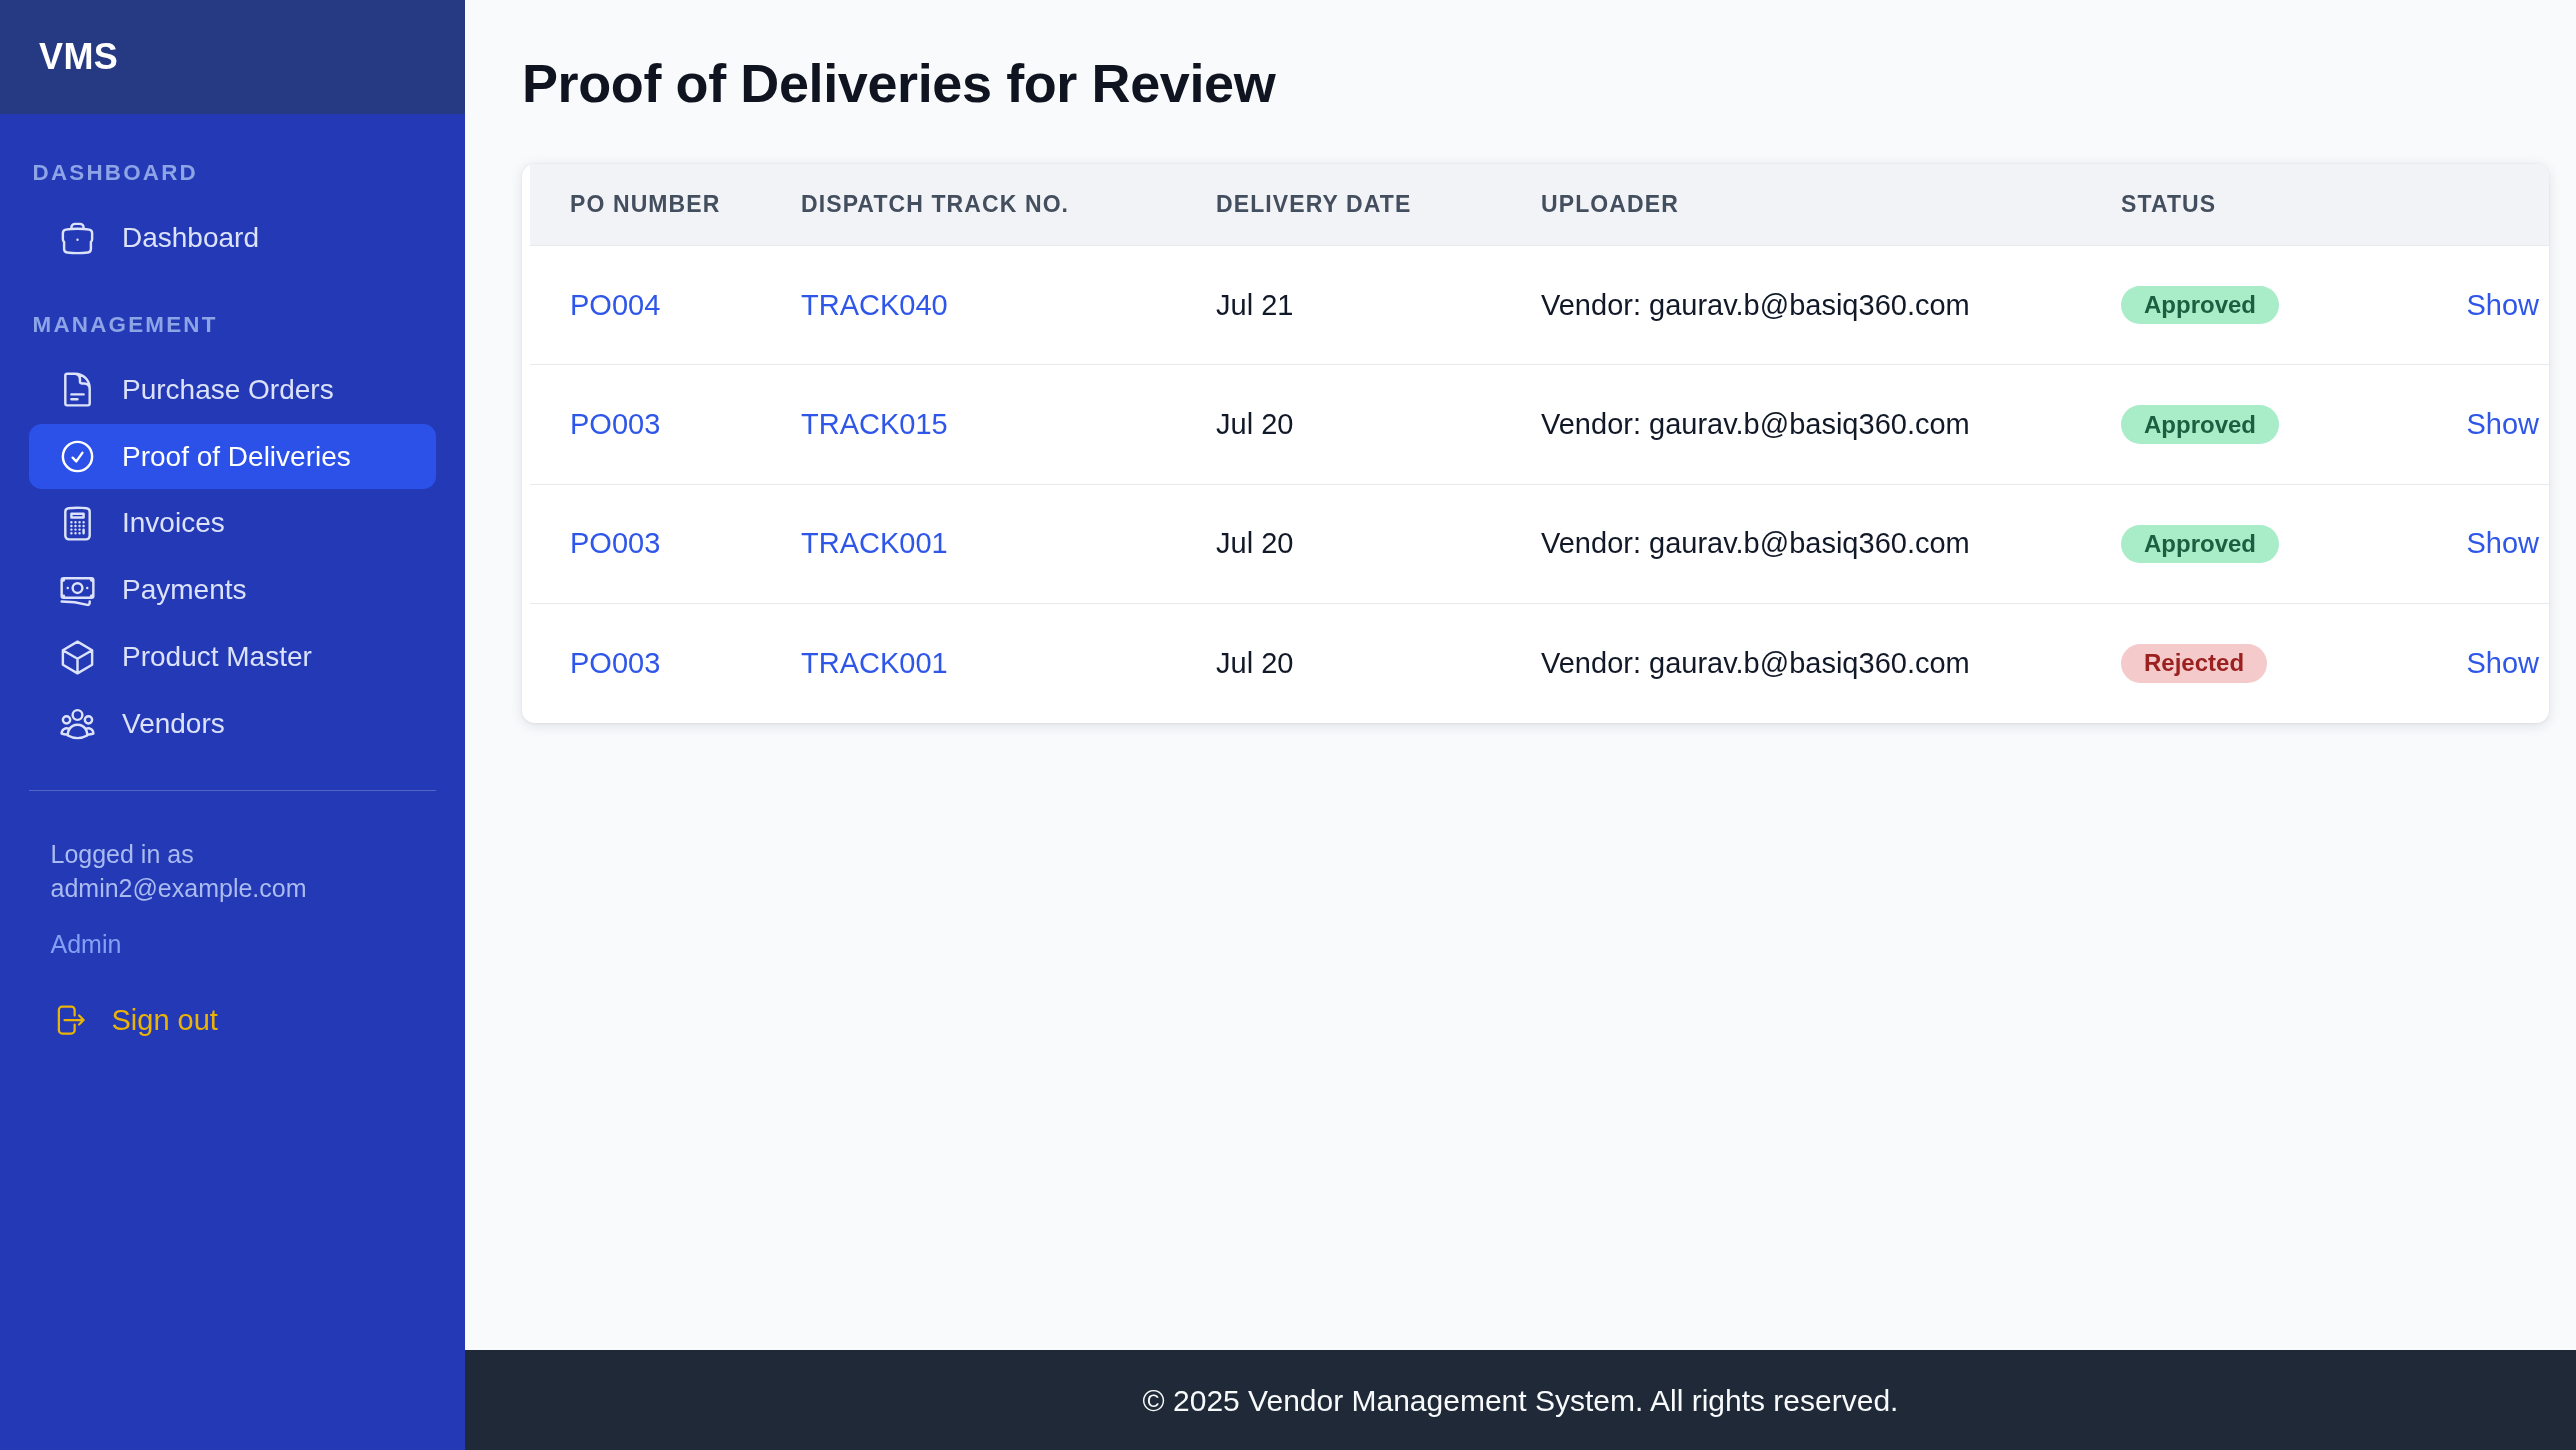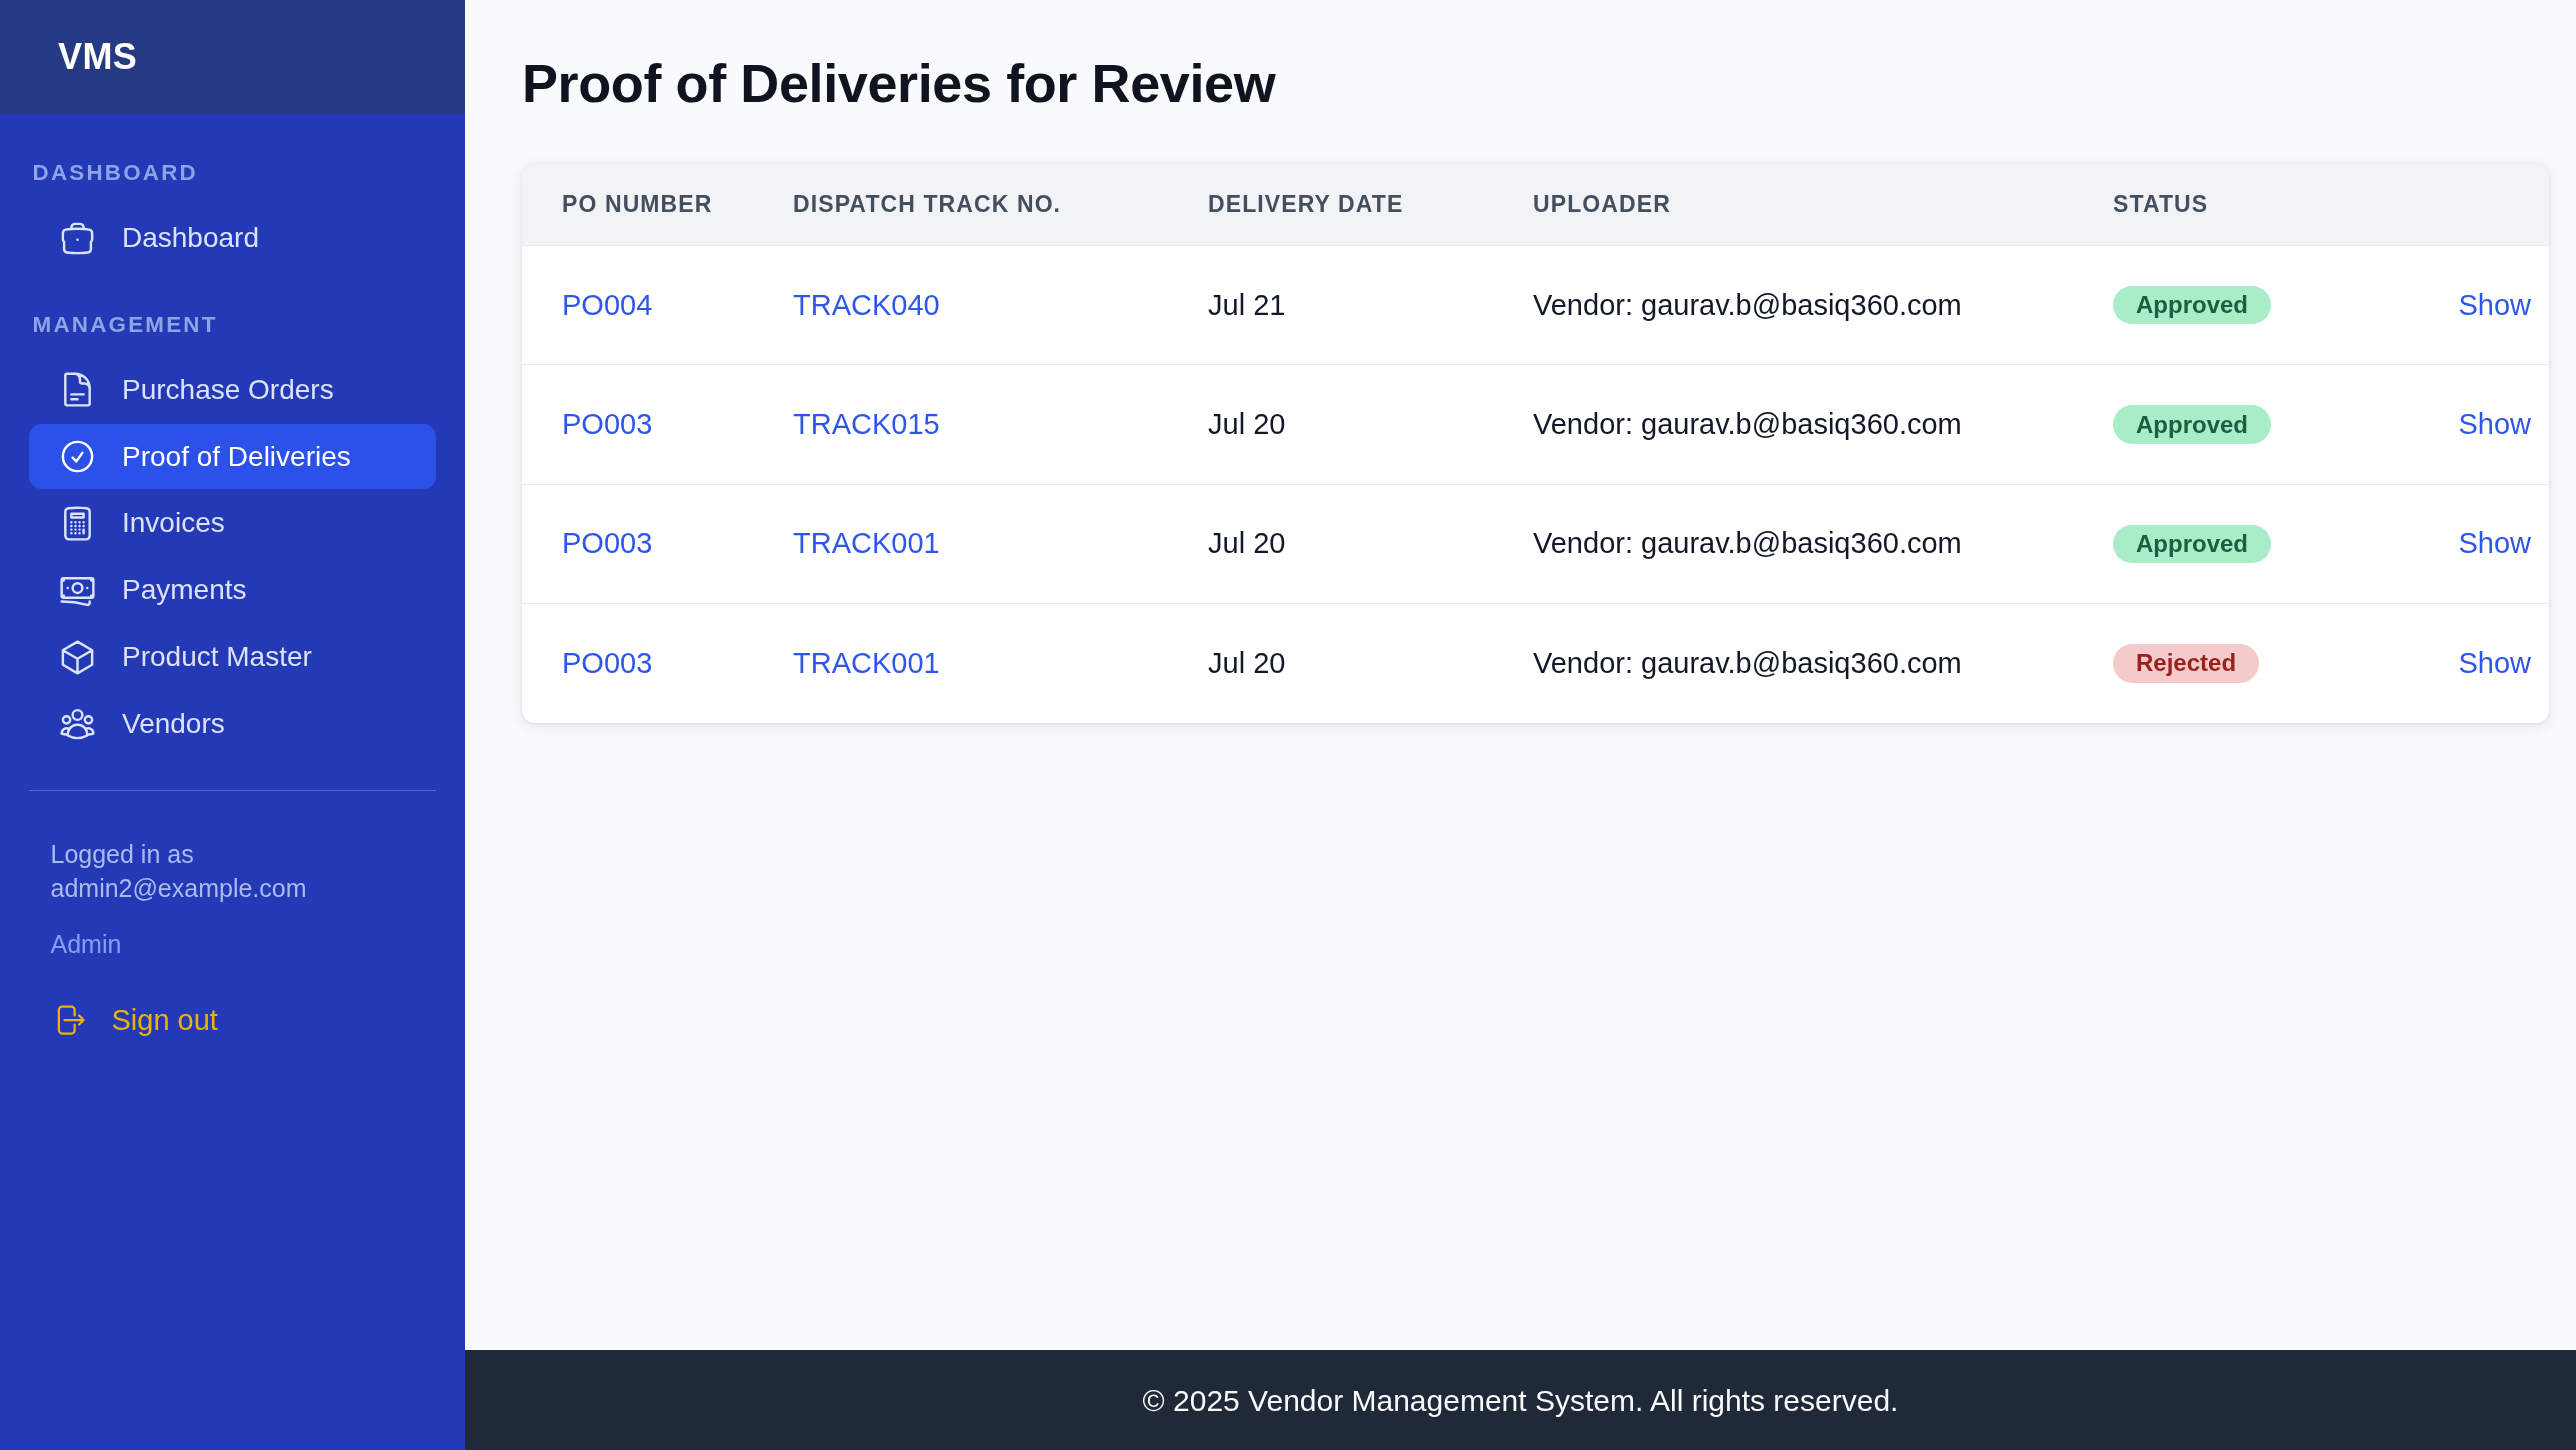--- a/index.html
+++ b/index.html
@@ -34,21 +34,21 @@
   
   .sidebar{
     width:465px;min-width:465px;height:100%;
     background:var(--sidebar-bg);
     display:flex;flex-direction:column;
   }
   .sidebar-header{
     height:114px;min-height:114px;
     background:var(--sidebar-header-bg);
     display:flex;align-items:center;
-    padding:0 58px;
+    padding:0 39px;
   }
   .logo{color:#ffffff;font-size:36px;font-weight:700;letter-spacing:0.4px;}
   .nav{padding:23px 29px 0;}
   .nav-section-label{
     font-size:22.4px;font-weight:600;letter-spacing:2.2px;
     color:var(--section-label);
     margin:41px 3.6px 19.7px;
   }
   .nav-section:first-child .nav-section-label{margin-top:23px;}
   .nav-item{
@@ -78,21 +78,21 @@
   .main{flex:1;display:flex;flex-direction:column;height:100%;}
   .content{flex:1;padding:52px 27px 0 57px;overflow:hidden;}
   .page-title{
     font-size:54px;font-weight:700;color:#0f1420;
     letter-spacing:-0.4px;margin-bottom:50px;
   }
   .card{
     background:var(--card-bg);border-radius:12.5px;overflow:hidden;
     box-shadow:0 2.7px 12.5px rgba(15,23,42,.10),0 0.9px 2.7px rgba(15,23,42,.06);
   }
-  table{width:100%;border-collapse:collapse;table-layout:fixed;}
+  table{width:100%;border-collapse:collapse;table-layout:fixed;margin-left:8px;}
   thead th{
     background:var(--thead-bg);
     font-size:23px;font-weight:700;letter-spacing:1.1px;
     color:var(--thead-text);text-align:left;
     padding:27px 18px 27px 0;
   }
   tbody td{
     font-size:29px;color:var(--text);
     padding:40px 18px 40px 0;
     border-top:1.8px solid var(--row-border);

